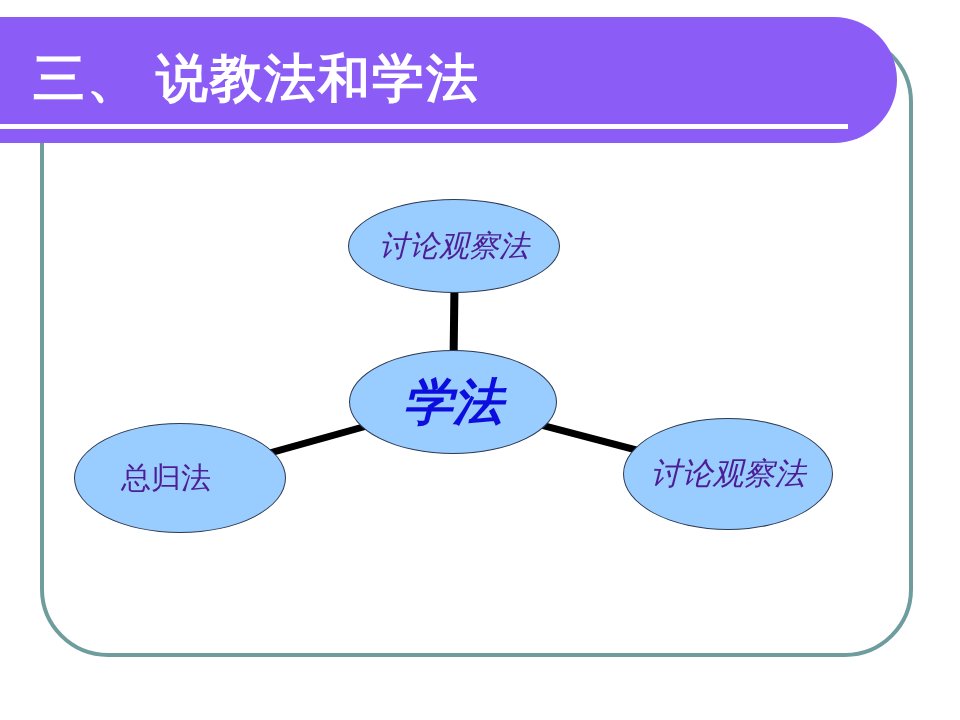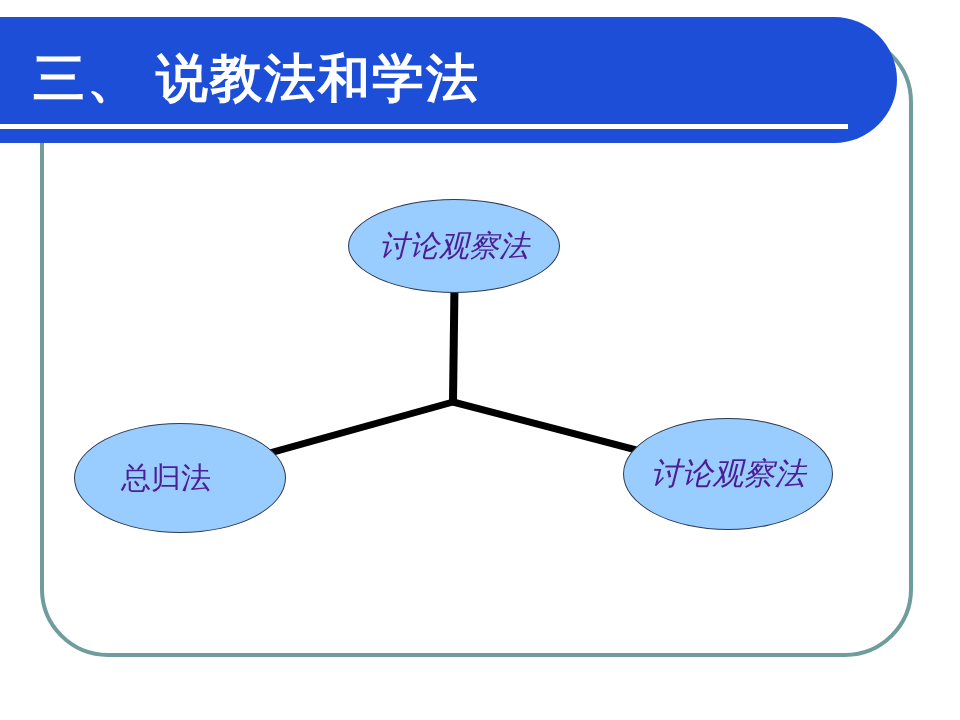--- a/index.html
+++ b/index.html
@@ -29,21 +29,21 @@
     background: transparent;
   }
 
   
   .title-banner {
     position: absolute;
     left: 0;
     top: 17px;
     width: 897px;
     height: 126px;
-    background: #1d4ed8;
+    background: #8b5cf6;
     border-radius: 0 63px 63px 0;
   }
   .title-underline {
     position: absolute;
     left: 0;
     top: 107px;
     width: 848px;
     height: 5px;
     background: #ffffff;
   }
@@ -123,20 +123,23 @@
   <svg class="connector-layer" viewBox="0 0 960 720" xmlns="http://www.w3.org/2000/svg">
     <line x1="455" y1="246" x2="453" y2="402" stroke="#000000" stroke-width="8"></line>
     <line x1="453" y1="402" x2="180" y2="478" stroke="#000000" stroke-width="7"></line>
     <line x1="453" y1="402" x2="728" y2="474" stroke="#000000" stroke-width="7"></line>
   </svg>
 
   <div class="node node-top">
     <span class="node-label">讨论观察法</span>
   </div>
 
+  <div class="node node-center">
+    <span class="node-label">学法</span>
+  </div>
 
   <div class="node node-left">
     <span class="node-label">总归法</span>
   </div>
 
   <div class="node node-right">
     <span class="node-label">讨论观察法</span>
   </div>
 
 </div>

